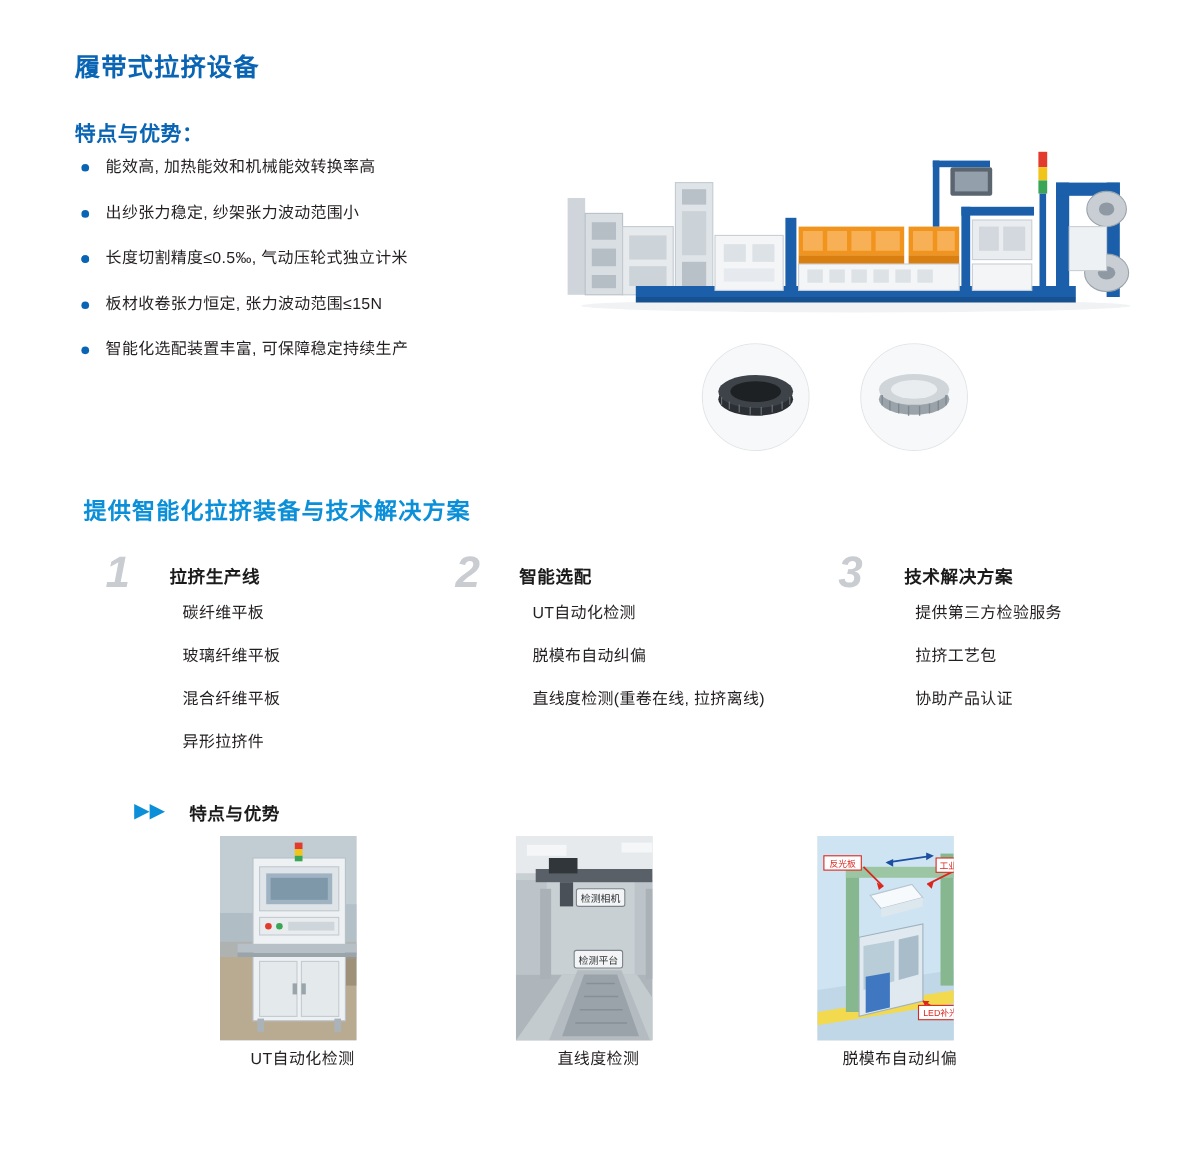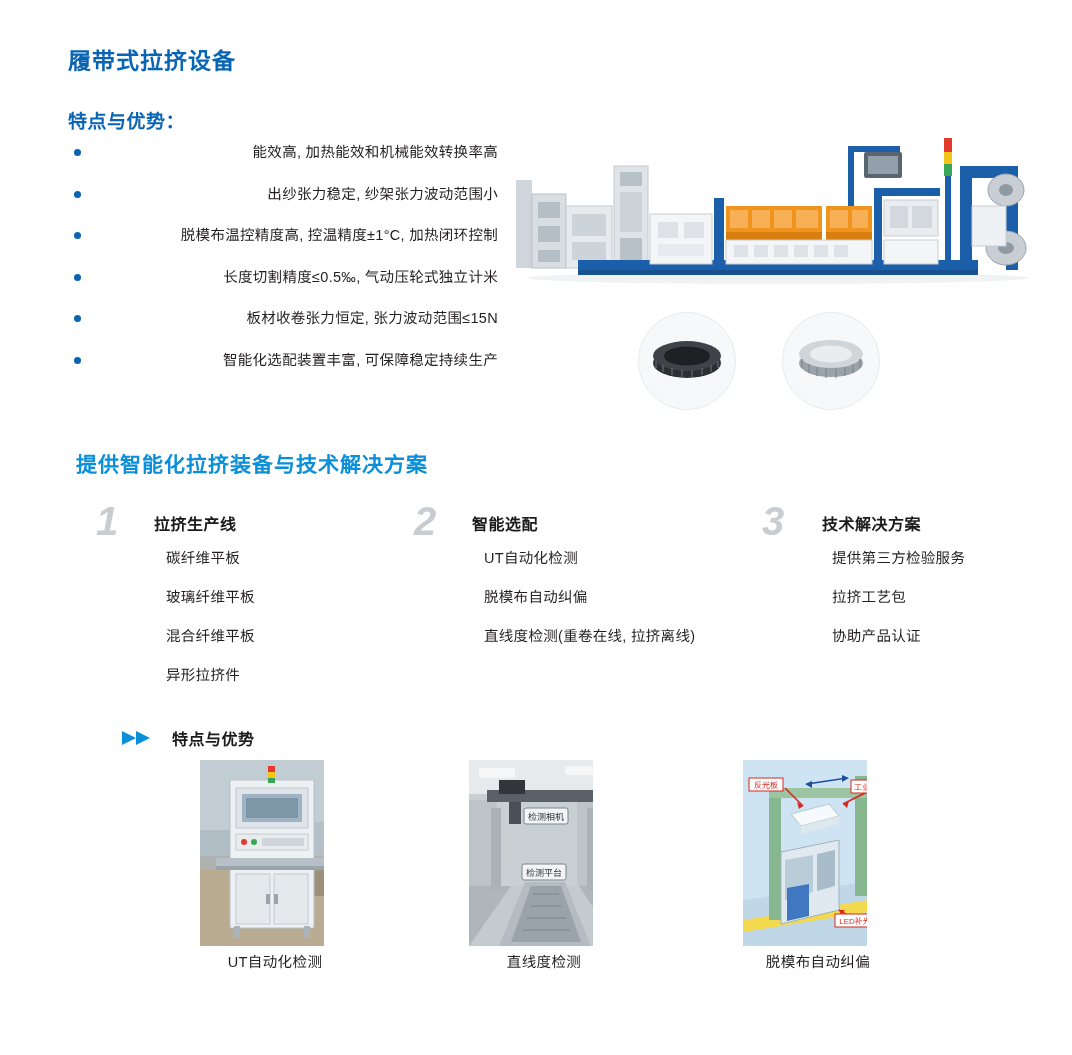--- a/index.html
+++ b/index.html
@@ -54,21 +54,20 @@
     padding: 0;
   }
   .feature-list li {
     position: relative;
     padding-left: 28px;
     margin-bottom: 21.5px;
     font-size: 14.5px;
     line-height: 20px;
     color: #231f20;
     letter-spacing: 0.3px;
-    text-align: right;
   }
   .feature-list li .dot {
     position: absolute;
     left: 6px;
     top: 7px;
     width: 7px;
     height: 7px;
     border-radius: 50%;
     background: #0a64b4;
     display: block;
@@ -199,21 +198,21 @@
 <body>
 
 <div class="page">
 
   <div class="main-title">履带式拉挤设备</div>
 
   <div class="features-heading">特点与优势：</div>
   <ul class="feature-list">
     <li><span class="dot"></span><span>能效高, 加热能效和机械能效转换率高</span></li>
     <li><span class="dot"></span><span>出纱张力稳定, 纱架张力波动范围小</span></li>
-    <li><span class="dot"></span><span>脱模布温控精度高, 控温精度±1°C, 加热闭环控制</span></li>
+    <li><span class="dot"></span></li>
     <li><span class="dot"></span><span>长度切割精度≤0.5‰, 气动压轮式独立计米</span></li>
     <li><span class="dot"></span><span>板材收卷张力恒定, 张力波动范围≤15N</span></li>
     <li><span class="dot"></span><span>智能化选配装置丰富, 可保障稳定持续生产</span></li>
   </ul>
 
   <div class="hero">
     <svg width="520" height="180" viewBox="0 0 520 180" xmlns="http://www.w3.org/2000/svg">
 
       <ellipse cx="270" cy="168" rx="250" ry="6" fill="#f0f2f4"></ellipse>
 

